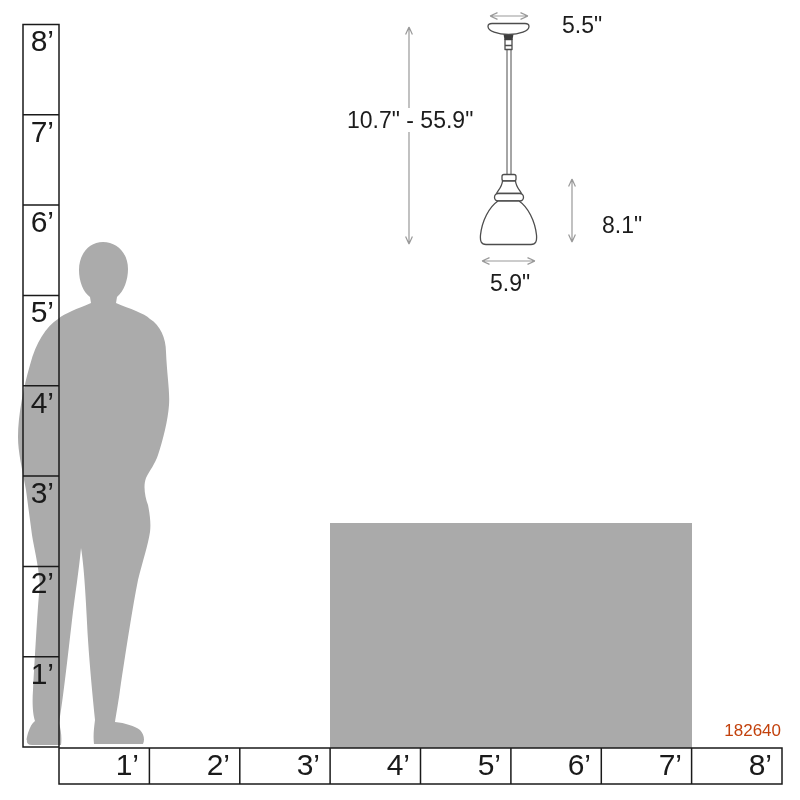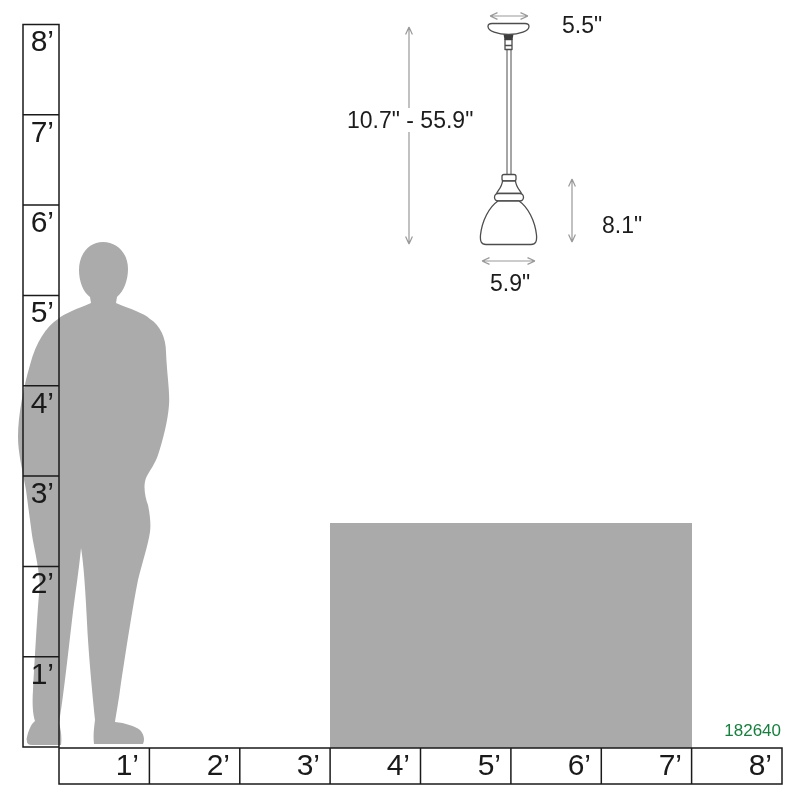--- a/index.html
+++ b/index.html
@@ -5,21 +5,21 @@
   html,body{margin:0;padding:0;background:#fff;}
   .stage{position:relative;width:800px;height:800px;background:#ffffff;overflow:hidden;
          font-family:"Liberation Sans", sans-serif;}
   .stage svg{position:absolute;left:0;top:0;}
   .vlabel{position:absolute;left:23px;width:31px;text-align:right;
           font-size:30px;line-height:30px;color:#1a1a1a;}
   .hlabel{position:absolute;top:750px;width:80px;text-align:right;
           font-size:30px;line-height:30px;color:#1a1a1a;}
   .dim{position:absolute;font-size:23px;line-height:24px;color:#1c1c1c;white-space:nowrap;}
   .dim.bg{background:#ffffff;padding:0 5px;}
-  .prodnum{position:absolute;right:19px;top:722px;font-size:17px;line-height:18px;color:#15803d;}
+  .prodnum{position:absolute;right:19px;top:722px;font-size:17px;line-height:18px;color:#c2410c;}
 </style>
 </head>
 <body>
 
 <div class="stage">
 
   <svg width="800" height="800" viewBox="0 0 800 800">
 
     <path fill="#ABABAB" stroke="none" d="
       M 103,242

